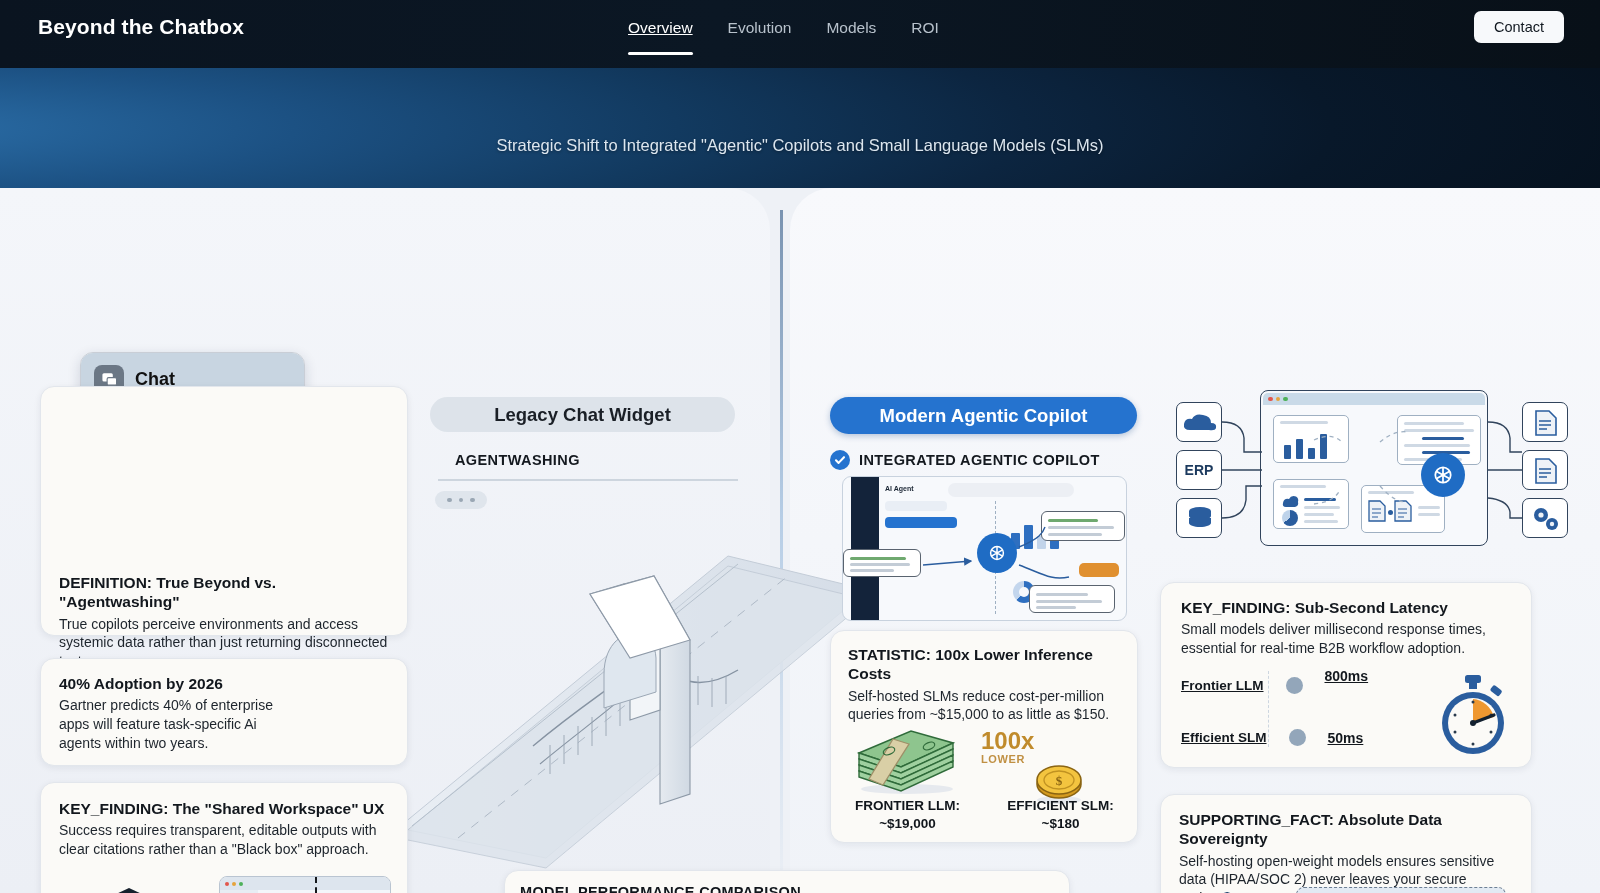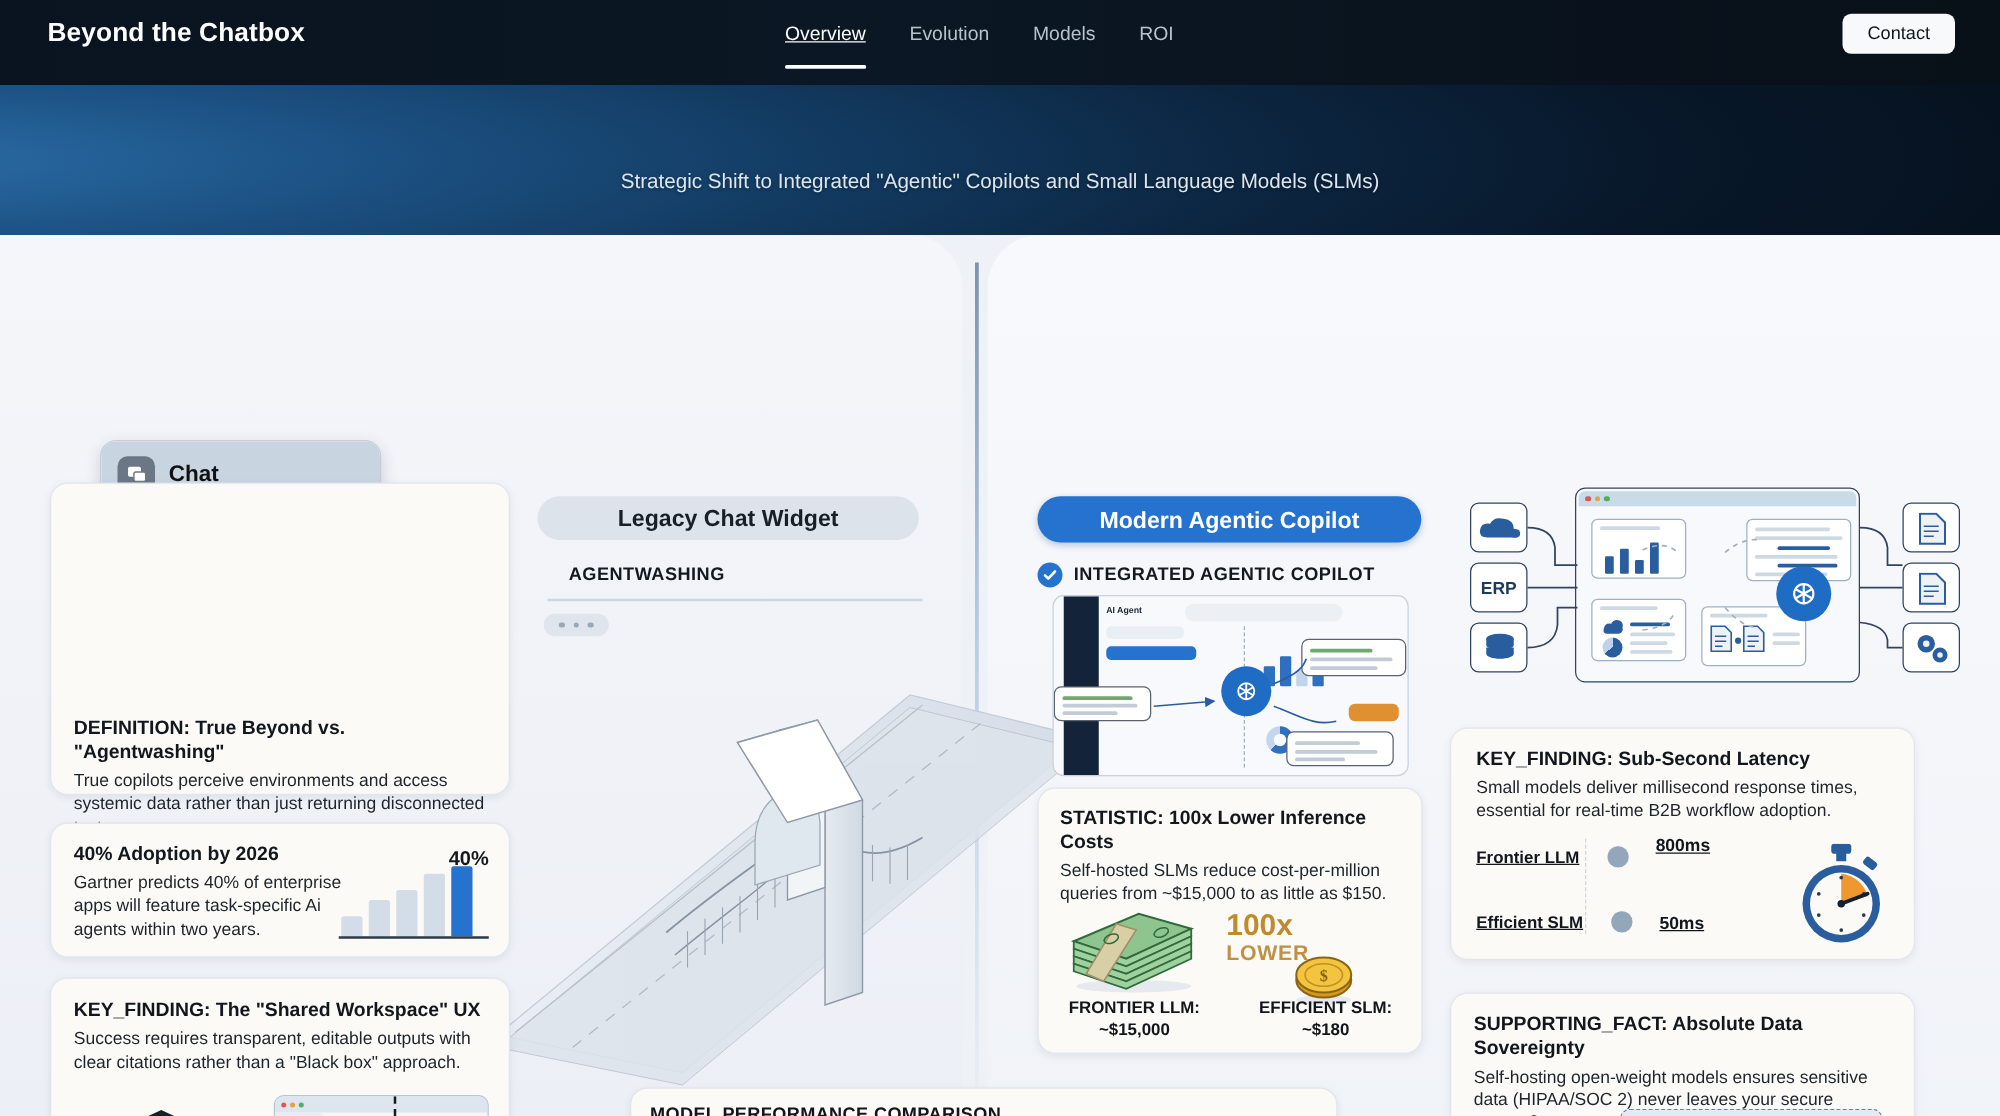--- a/index.html
+++ b/index.html
@@ -200,21 +200,21 @@
   .agent-shot .donut { position:absolute; width:22px;height:22px;border-radius:50%;
     background: conic-gradient(#2e6fc0 0 62%, #c3d6ed 0 100%); }
   .agent-shot .donut::after{content:"";position:absolute;inset:6px;border-radius:50%;background:#f7f9fc;}
   .agent-shot .orangebtn { position:absolute; background:#e09030; border-radius:5px; }
   .agent-shot .vdash { position:absolute; top:24px; bottom:6px; border-left:1.2px dashed #9fb0c2; }
 
   
   #card-statistic { left: 830px; top: 442px; width: 308px; height: 213px; padding: 14px 14px 0 17px; }
   .money-stack { position: absolute; left: 22px; top: 92px; width: 105px; height: 72px; }
   .stat-100x { position: absolute; left: 150px; top: 96px; font-size: 24px; font-weight: bold; color: #c08b2c; }
-  .stat-lower { position: absolute; left: 150px; top: 122px; font-size: 17px; font-weight: bold; color: #c09043; letter-spacing: .6px; }
+  .stat-lower { position: absolute; left: 150px; top: 122px; font-size: 11px; font-weight: bold; color: #c09043; letter-spacing: .6px; }
   .coin { position: absolute; left: 200px; top: 125px; width: 56px; height: 50px; }
   .stat-foot { position: absolute; bottom: 9px; left: 0; width: 100%; display: flex; }
   .stat-foot div { flex: 1; text-align: center; font-size: 13.5px; font-weight: bold; color: #11161c; line-height: 1.35; }
 
   
   #card-table { left: 504px; top: 682px; width: 566px; height: 159px; padding: 13px 14px 0 15px; }
   .table-title { font-size: 14.5px; font-weight: bold; color: #11161c; letter-spacing: .3px; margin-bottom: 7px; }
 
   
   .integration { position: absolute; left: 1172px; top: 192px; width: 400px; height: 176px; }
@@ -403,29 +403,20 @@
   </div>
 
   <div class="card" id="card-definition">
     <div class="card-h">DEFINITION: True Beyond vs. "Agentwashing"</div>
     <div class="card-p">True copilots perceive environments and access systemic data rather than just returning disconnected text.</div>
   </div>
 
   <div class="card" id="card-adoption">
     <div class="card-h">40% Adoption by 2026</div>
     <div class="card-p" style="width:240px;">Gartner predicts 40% of enterprise apps will feature task-specific Ai agents within two years.</div>
-    <div class="mini-bars">
-      <div class="b" style="left:2px;height:16px;"></div>
-      <div class="b" style="left:24px;height:29px;"></div>
-      <div class="b" style="left:46px;height:37px;"></div>
-      <div class="b" style="left:68px;height:50px;"></div>
-      <div class="b hl" style="left:90px;height:56px;"></div>
-      <div class="axis"></div>
-      <div class="lbl">40%</div>
-    </div>
   </div>
 
   <div class="card" id="card-ux">
     <div class="card-h">KEY_FINDING: The "Shared Workspace" UX</div>
     <div class="card-p">Success requires transparent, editable outputs with clear citations rather than a "Black box" approach.</div>
 
     <svg class="blackbox" viewBox="0 0 128 120">
       <ellipse cx="64" cy="108" rx="56" ry="9" fill="#e5e9ef"></ellipse>
       <polygon points="8,42 64,70 64,112 8,84" fill="#101722"></polygon>
       <polygon points="64,70 120,42 120,84 64,112" fill="#0a1018"></polygon>
@@ -480,21 +471,21 @@
       <ellipse cx="28" cy="44" rx="22" ry="4" fill="#e6e9ee"></ellipse>
       <ellipse cx="28" cy="28" rx="22" ry="14" fill="#d49a1f" stroke="#8a6412" stroke-width="1.6"></ellipse>
       <ellipse cx="28" cy="24" rx="22" ry="14" fill="#f3c43f" stroke="#8a6412" stroke-width="1.6"></ellipse>
       <ellipse cx="28" cy="24" rx="15" ry="9" fill="none" stroke="#c09221" stroke-width="1.3"></ellipse>
       <text x="28" y="29" font-family="Liberation Serif, serif" font-size="13" font-weight="bold" fill="#8a6412" text-anchor="middle">$</text>
     </svg>
 
     <div class="stat-foot">
       <div>
         <span>FRONTIER LLM:</span><br>
-        <span>~$15,000</span>
+        <span>~$19,000</span>
       </div>
       <div>
         <span>EFFICIENT SLM:</span><br>
         <span>~$180</span>
       </div>
     </div>
   </div>
 
   <div class="card" id="card-table">
     <div class="table-title">MODEL PERFORMANCE COMPARISON</div>

